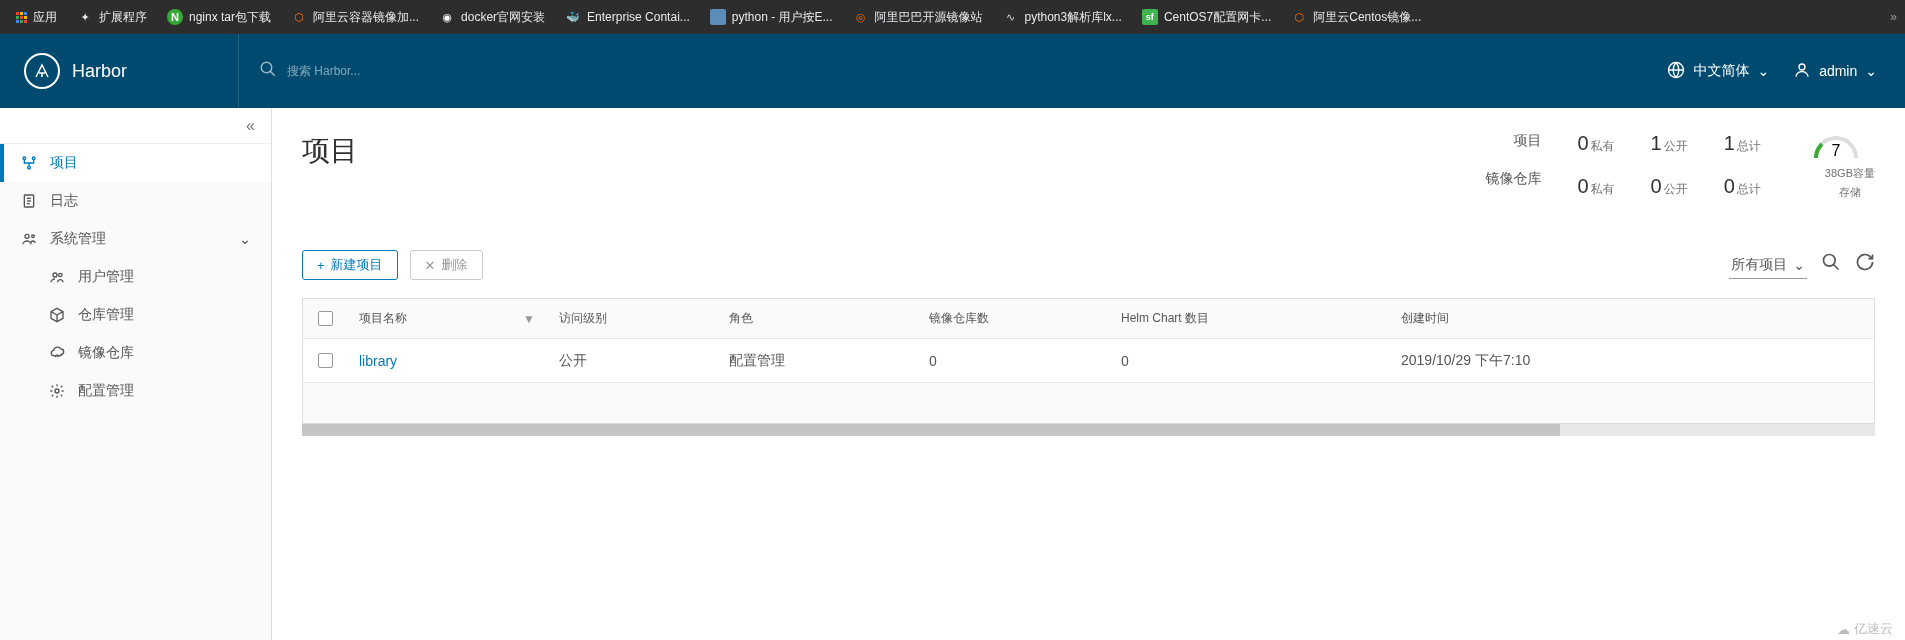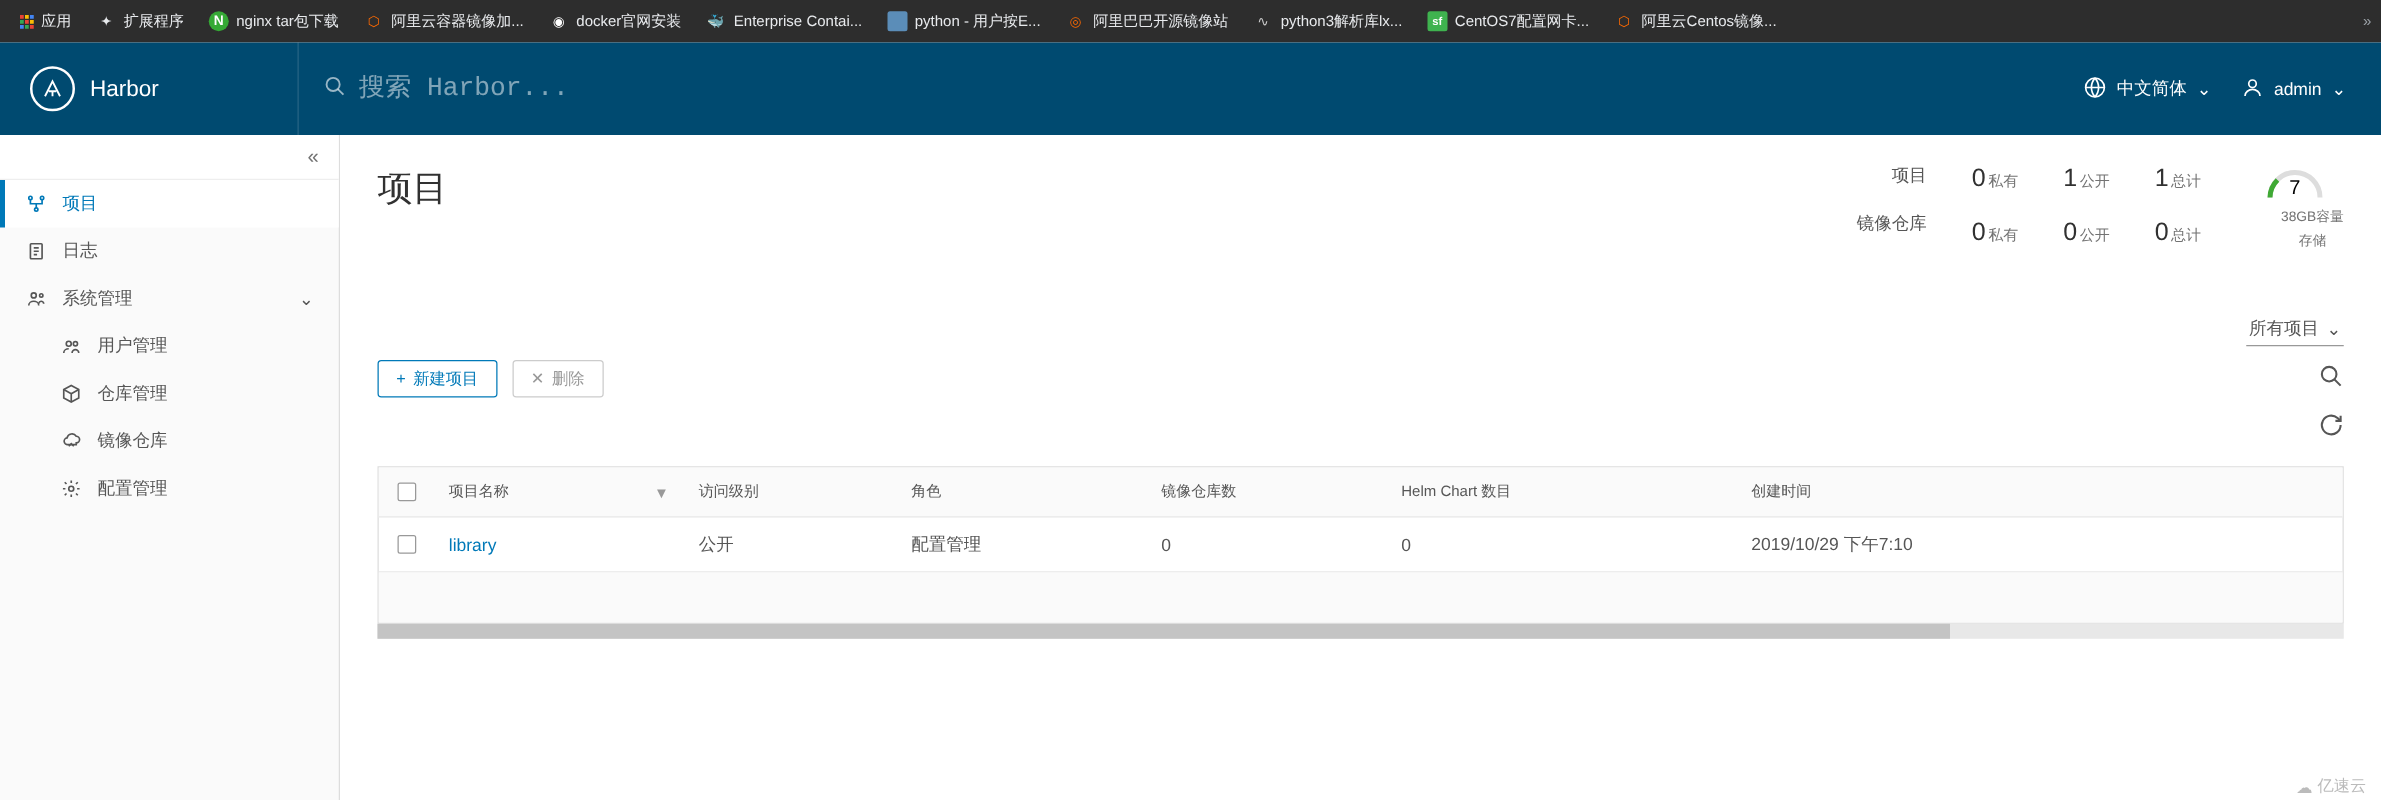--- a/index.html
+++ b/index.html
@@ -16,21 +16,21 @@
     .apps-icon span:nth-child(7){background:#4285f4}.apps-icon span:nth-child(8){background:#34a853}.apps-icon span:nth-child(9){background:#ea4335}
     .ext-icon{color:#e8eaed}
     
     
     .harbor-header { background: #004a70; height: 74px; display: flex; align-items: center; color: #fff; }
     .logo-section { display: flex; align-items: center; gap: 12px; padding: 0 24px; width: 238px; }
     .logo-circle { width: 36px; height: 36px; border: 2px solid #fff; border-radius: 50%; display: flex; align-items: center; justify-content: center; }
     .brand { font-size: 18px; font-weight: 400; }
     .search-section { flex: 1; border-left: 1px solid rgba(255,255,255,0.15); height: 100%; display: flex; align-items: center; padding: 0 20px; }
     .search-wrap { display: flex; align-items: center; gap: 10px; color: rgba(255,255,255,0.6); }
-    .search-input { background: transparent; border: none; color: #c4b5fd; font-size: 21px; outline: none; width: 300px; font-family: Liberation Mono, monospace; }
+    .search-input { background: transparent; border: none; color: #c4b5fd; font-size: 12px; outline: none; width: 300px; }
     .search-input::placeholder { color: rgba(255,255,255,0.5); }
     .header-right { display: flex; align-items: center; gap: 24px; padding: 0 28px; }
     .header-item { display: flex; align-items: center; gap: 8px; cursor: pointer; font-size: 14px; }
     
     
     .body-wrap { display: flex; height: calc(640px - 34px - 60px); }
     
     
     .sidebar { width: 272px; background: #fafafa; border-right: 1px solid #ddd; display: flex; flex-direction: column; }
     .collapse-row { height: 36px; display: flex; align-items: center; justify-content: flex-end; padding: 0 16px; border-bottom: 1px solid #eee; background:#fff; }
@@ -53,21 +53,21 @@
     .storage-widget { display: flex; flex-direction: column; align-items: center; gap: 4px; }
     .gauge { width: 52px; height: 30px; position: relative; }
     .gauge svg { width: 100%; height: 100%; }
     .gauge-val { position: absolute; top: 10px; left: 0; right: 0; text-align: center; font-size: 16px; font-weight: 500; }
     .storage-cap { font-size: 11px; color: #737373; margin-left: 28px; }
     
     .action-row { display: flex; align-items: center; gap: 12px; margin-top: 80px; }
     .btn { height: 30px; padding: 0 14px; border-radius: 3px; font-size: 13px; display: inline-flex; align-items: center; gap: 6px; cursor: pointer; }
     .btn-primary { border: 1px solid #0079b8; color: #0079b8; background: #fff; }
     .btn-disabled { border: 1px solid #ccc; color: #999; background: #fff; cursor: not-allowed; }
-    .action-right { margin-left: auto; display: flex; align-items: flex-end; gap: 14px; flex-direction: column; }
+    .action-right { margin-left: auto; display: flex; align-items: flex-start; gap: 14px; }
     .filter-select { border: none; border-bottom: 1px solid #999; padding: 4px 2px; font-size: 14px; color: #565656; background: transparent; display: flex; align-items: center; gap: 6px; cursor: pointer; }
     .icon-btn { color: #565656; cursor: pointer; }
     
     
     .table { margin-top: 18px; border: 1px solid #ddd; }
     .thead, .trow { display: flex; align-items: center; border-bottom: 1px solid #e8e8e8; }
     .thead { background: #fafafa; height: 40px; font-size: 12px; color: #565656; font-weight: 500; }
     .trow { height: 44px; font-size: 14px; color: #565656; }
     .cell { padding: 0 12px; display: flex; align-items: center; }
     .cell.check { width: 44px; justify-content: center; }

